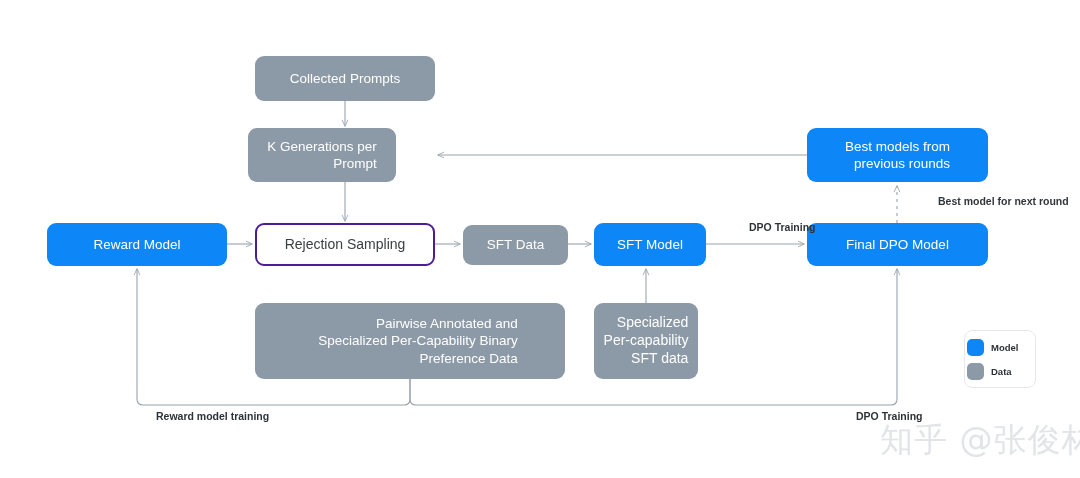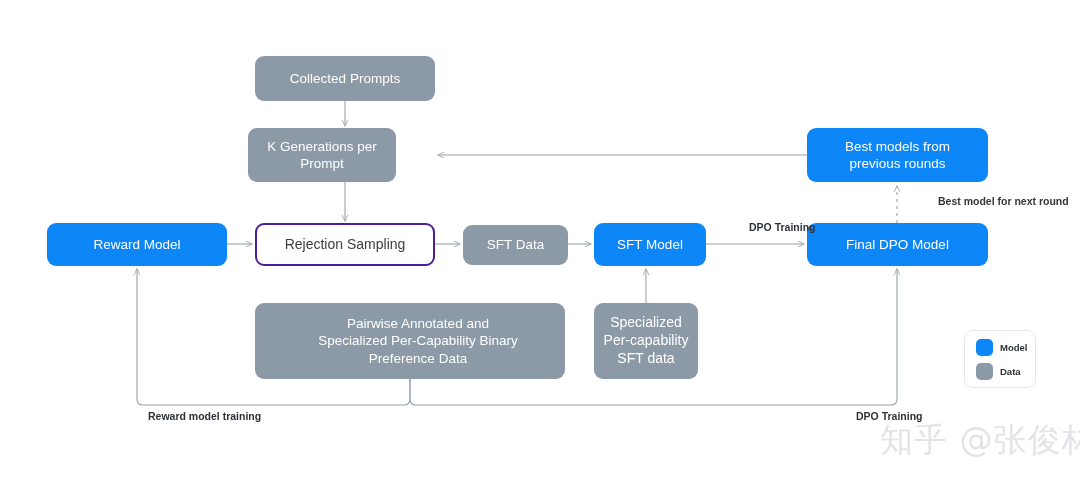--- a/index.html
+++ b/index.html
@@ -25,21 +25,21 @@
     top: 0;
     width: 1080px;
     height: 478px;
     pointer-events: none;
   }
   .node {
     position: absolute;
     display: flex;
     align-items: center;
     justify-content: center;
-    text-align: center;
+    text-align: right;
     border-radius: 9px;
     box-sizing: border-box;
     line-height: 1.28;
     white-space: pre-line;
     padding: 2px 8px;
   }
   .node.model {
     background: #0d86f8;
     color: #ffffff;
     font-size: 13.5px;
@@ -73,21 +73,21 @@
   .legend {
     position: absolute;
     left: 964px;
     top: 330px;
     width: 72px;
     height: 58px;
     background: #ffffff;
     border: 1px solid #e6e9ec;
     border-radius: 8px;
     box-sizing: border-box;
-    padding: 8px 0 0 11px;
+    padding: 8px 0 0 2px;
   }
   .legend-row {
     display: flex;
     align-items: center;
     margin-bottom: 7px;
   }
   .legend-swatch {
     width: 17px;
     height: 17px;
     border-radius: 5px;
@@ -174,21 +174,21 @@
 Preference Data</div>
 
   <div class="node data small" style="left:594px;top:303px;width:104px;height:76px;">Specialized
 Per-capability
 SFT data</div>
 
   <div class="edge-label" style="left:721px;top:221px;">DPO Training</div>
 
   <div class="edge-label light" style="left:910px;top:195px;">Best model for next round</div>
 
-  <div class="edge-label" style="left:120px;top:410px;">Reward model training</div>
+  <div class="edge-label" style="left:128px;top:410px;">Reward model training</div>
 
   <div class="edge-label" style="left:828px;top:410px;">DPO Training</div>
 
   <div class="legend">
     <div class="legend-row">
       <span class="legend-swatch model"></span>
       <span class="legend-label">Model</span>
     </div>
     <div class="legend-row">
       <span class="legend-swatch data"></span>

